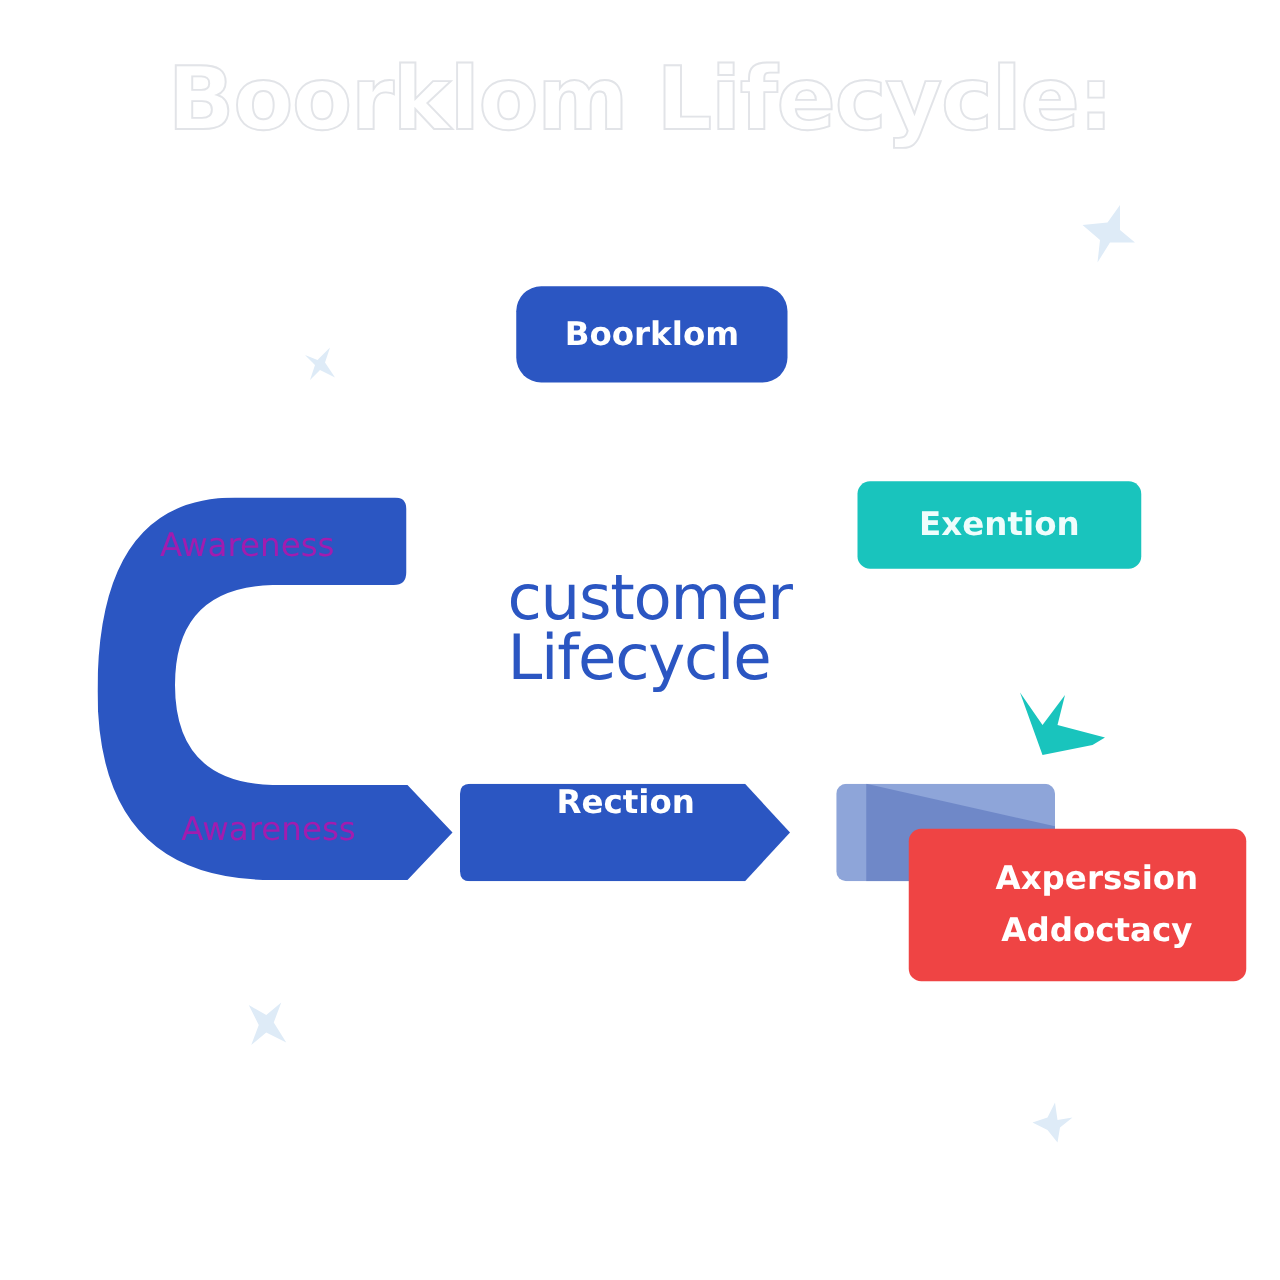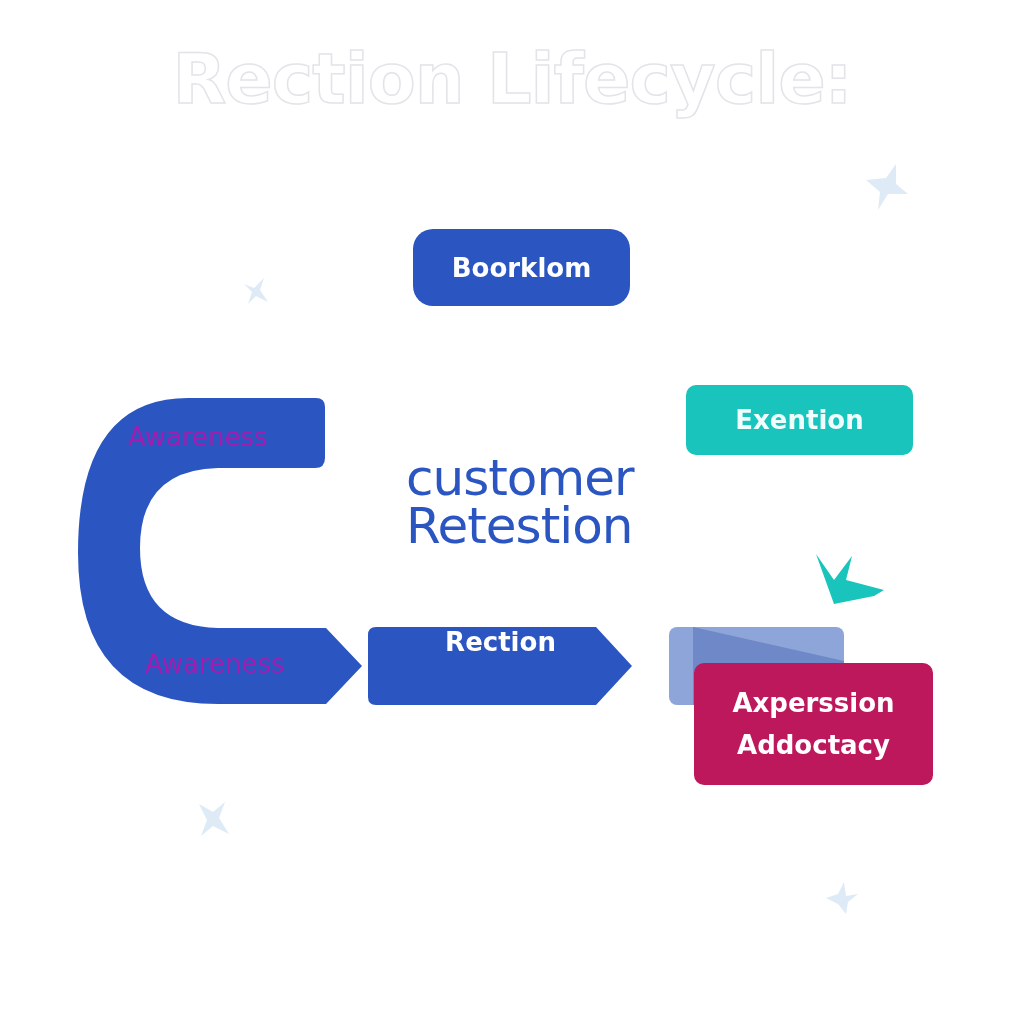--- a/index.html
+++ b/index.html
@@ -31,28 +31,28 @@
   #awareness-label { left: 128px; top: 422px; }
   #retestion-label { left: 145px; top: 649px; }
   #rection { left: 368px; top: 627px; width: 265px; height: 78px; font-size: 26px; }
   #rection-label { position: absolute; left: 0; top: 0; width: 265px; height: 78px; display:flex; justify-content:center; }
   .center-title {
     position: absolute; left: 372px; top: 454px; width: 310px;
     color: #2b56c2; font-weight: normal; font-size: 50px; line-height: 48px;
     font-family: "DejaVu Sans", sans-serif; letter-spacing: -1px; margin-left: 34px;
   }
   #ghost-card { position: absolute; left: 669px; top: 627px; width: 175px; height: 78px; }
-  #advocacy { left: 694px; top: 663px; width: 239px; height: 122px; border-radius: 10px; font-size: 26px;
-    flex-direction: column; line-height: 42px; background: #be185d; }
+  #advocacy { left: 727px; top: 663px; width: 239px; height: 122px; border-radius: 10px; font-size: 26px;
+    flex-direction: column; line-height: 42px; background: #ef4444; padding-left: 31px; }
   .star { position: absolute; }
 </style>
 </head>
 <body>
 
-<div class="title">Rection Lifecycle:</div>
+<div class="title">Boorklom Lifecycle:</div>
 
 <svg class="star" style="left:852px;top:160px" width="60" height="55" viewBox="0 0 60 55">
   <path d="M14 20 L34 18 L44 4 L44 24 L56 34 L36 34 L26 50 L28 32 Z" fill="#deebf7"></path>
 </svg>
 <svg class="star" style="left:240px;top:276px" width="32" height="32" viewBox="0 0 32 32">
   <path d="M4 8 L14 12 L24 2 L20 14 L28 26 L16 20 L8 28 L12 16 Z" fill="#deebf7"></path>
 </svg>
 <svg class="star" style="left:195px;top:800px" width="40" height="40" viewBox="0 0 40 40">
   <path d="M4 4 L18 12 L30 2 L24 18 L34 34 L18 26 L6 36 L12 20 Z" fill="#deebf7"></path>
 </svg>
@@ -71,21 +71,21 @@
 <div id="booklom" class="node blue">
   <span>Boorklom</span>
 </div>
 
 <div id="exention" class="node teal">
   <span>Exention</span>
 </div>
 
 <div class="center-title">
   <div>customer</div>
-  <div>Retestion</div>
+  <div>Lifecycle</div>
 </div>
 
 <div id="rection" class="node">
   <svg style="position:absolute;left:0;top:0" width="265" height="78" viewBox="0 0 265 78">
     <path d="M8 0 L228 0 L264 39 L228 78 L8 78 Q0 78 0 70 L0 8 Q0 0 8 0 Z" fill="#2b56c2"></path>
   </svg>
   <div id="rection-label">
       <span style="position:relative">Rection</span>
     </div>
 </div>

